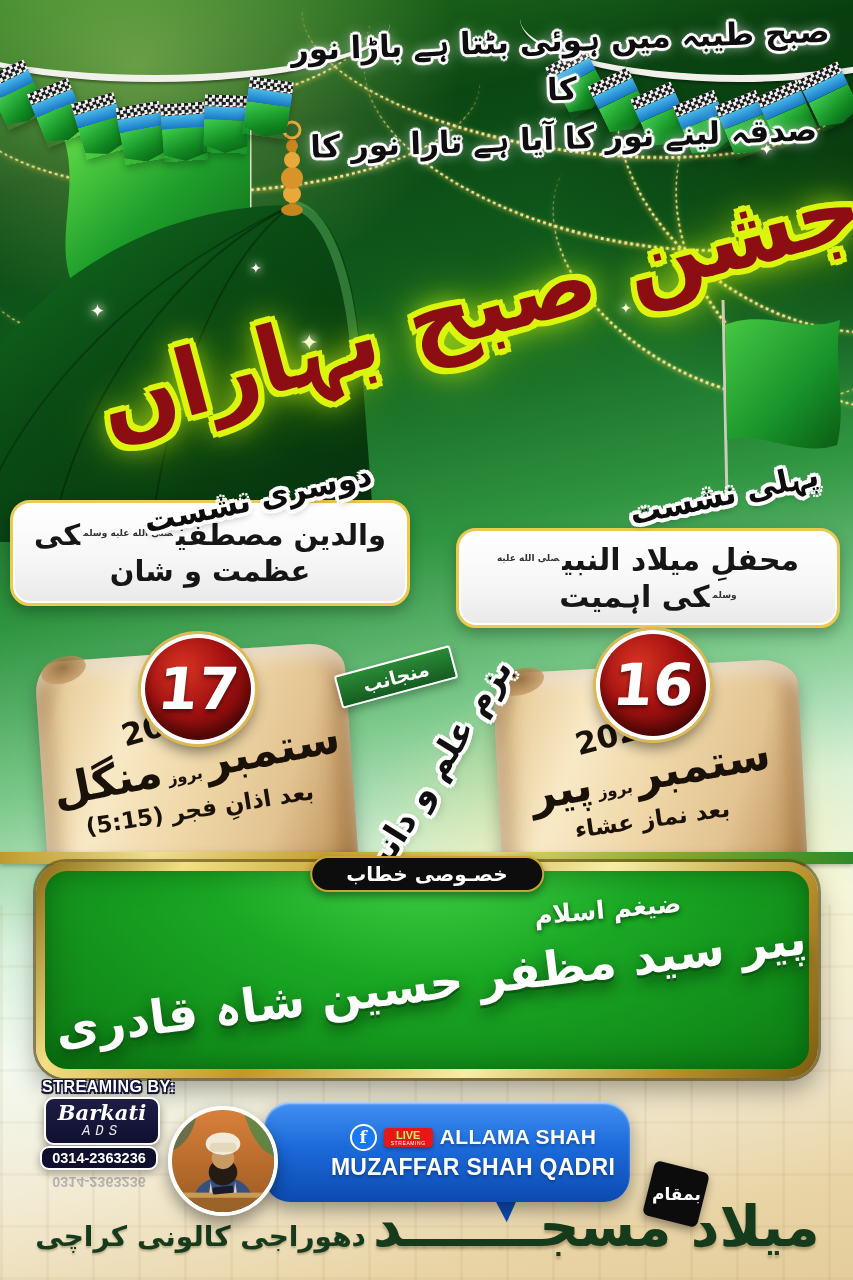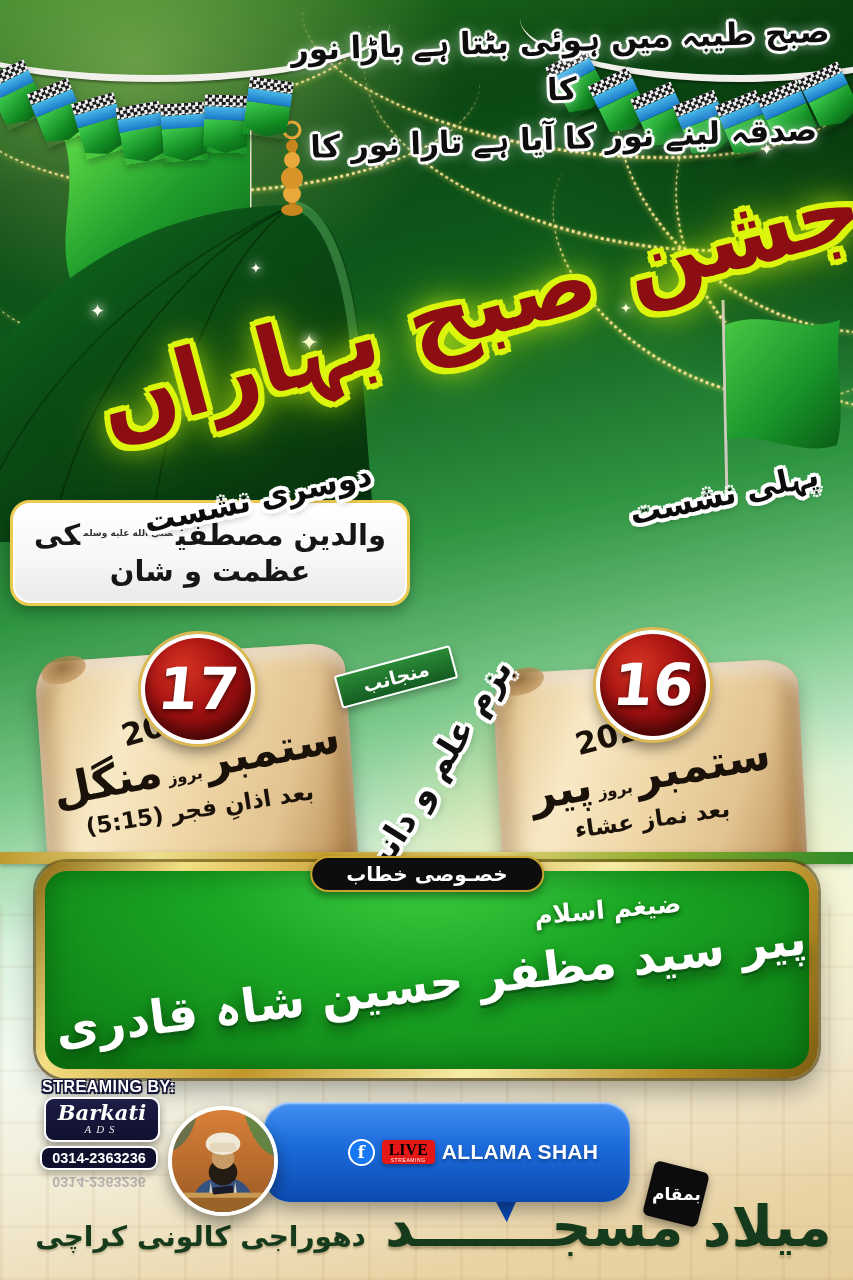--- a/index.html
+++ b/index.html
@@ -74,47 +74,47 @@
     font-size:20px;font-weight:bold;padding:4px 34px;direction:rtl;white-space:nowrap;box-shadow:0 4px 8px rgba(0,0,0,.4)}
   .banner-honorific{position:absolute;top:24px;right:128px;color:#fff;font-size:25px;font-weight:bold;direction:rtl;transform:rotate(-5deg);text-shadow:0 2px 5px rgba(0,50,0,.85)}
   .banner-name{font-size:47px;font-weight:bold;color:#fff;direction:rtl;white-space:nowrap;transform:rotate(-7deg);margin-top:26px;
     text-shadow:0 3px 0 #0b5c12,0 7px 16px rgba(0,40,0,.75)}
 
   .designer-heading{left:42px;top:1078px;z-index:8;font-family:"Liberation Sans","DejaVu Sans",sans-serif;font-size:16px;font-weight:bold;color:#fff;letter-spacing:.5px;
     text-shadow:-1.5px -1.5px 0 #15153a,1.5px -1.5px 0 #15153a,-1.5px 1.5px 0 #15153a,1.5px 1.5px 0 #15153a,0 2px 3px rgba(0,0,0,.5)}
   .designer-box{left:44px;top:1097px;width:104px;z-index:8;background:linear-gradient(180deg,#1d1d46,#101030);border:2px solid #fff;border-radius:10px;
     text-align:center;padding:2px 4px 5px;box-shadow:0 4px 10px rgba(0,0,0,.4)}
   .designer-name{font-family:"DejaVu Serif",serif;font-style:italic;font-size:21px;font-weight:bold;color:#fff;line-height:1.1}
-  .designer-sub{font-family:Liberation Serif, serif;font-style:italic;font-size:11px;letter-spacing:5px;color:#e8e8e8;line-height:1}
+  .designer-sub{font-family:Liberation Mono, monospace;font-style:italic;font-size:14px;letter-spacing:5px;color:#e8e8e8;line-height:1}
   .designer-phone{left:40px;top:1146px;width:114px;z-index:8;background:#0f0f2e;border:2px solid #fff;border-radius:9px;color:#fff;
     font-family:"Liberation Sans",sans-serif;font-size:14.5px;font-weight:bold;text-align:center;padding:2px 0;box-shadow:0 3px 8px rgba(0,0,0,.35)}
   .designer-reflection{left:40px;top:1174px;width:118px;z-index:2;text-align:center;color:#20204a;font-size:14.5px;font-weight:bold;transform:scaleY(-1);opacity:.28;
     font-family:"Liberation Sans",sans-serif}
 
   .photo{left:168px;top:1106px;width:102px;height:102px;z-index:9;border-radius:50%;border:4px solid #fff;overflow:hidden;box-shadow:0 8px 16px rgba(0,0,0,.4)}
   .live-bar{left:264px;top:1102px;width:366px;height:100px;z-index:8;border-radius:26px;box-sizing:border-box;padding-left:52px;
     background:linear-gradient(180deg,#4290f2 0%,#1c6ada 45%,#0c4ab0 100%);
     box-shadow:inset 0 2px 2px rgba(255,255,255,.6),0 8px 18px rgba(0,0,0,.35);display:flex;flex-direction:column;align-items:center;justify-content:center}
   .live-row{display:flex;align-items:center;gap:7px}
   .fb-icon{width:27px;height:27px;border-radius:50%;background:#fff;display:flex;align-items:center;justify-content:center}
   .fb-circle{width:23px;height:23px;border-radius:50%;background:#1877f2;color:#fff;display:flex;align-items:center;justify-content:center;
     font-family:"DejaVu Serif",serif;font-weight:bold;font-size:17px;line-height:1}
   .live-badge{background:#e61717;border-radius:4px;padding:2px 7px 1px;display:flex;flex-direction:column;align-items:center;line-height:1;box-shadow:0 2px 4px rgba(0,0,0,.35)}
-  .live-word{color:#000000;font-family:Liberation Serif, serif;font-weight:bold;font-size:16px}
+  .live-word{color:#bef264;font-family:Liberation Sans, sans-serif;font-weight:bold;font-size:11px}
   .live-streaming{color:#fff;font-family:"Liberation Sans",sans-serif;font-size:5px;letter-spacing:.6px}
   .live-name1{color:#fff;font-family:"Liberation Sans",sans-serif;font-weight:bold;font-size:21px;letter-spacing:.3px;text-shadow:0 2px 3px rgba(0,0,0,.3)}
   .live-name2{color:#fff;font-family:"Liberation Sans",sans-serif;font-weight:bold;font-size:23px;margin-top:3px;letter-spacing:.3px;text-shadow:0 2px 3px rgba(0,0,0,.3)}
   .bar-tail{left:492px;top:1198px;width:0;height:0;z-index:7;border-left:16px solid transparent;border-right:8px solid transparent;border-top:24px solid #0d4ab2;transform:rotate(6deg)}
 
   .venue-badge{left:648px;top:1166px;width:56px;height:56px;z-index:8;background:#0c0c0c;border-radius:6px;transform:rotate(14deg);
     display:flex;align-items:center;justify-content:center;box-shadow:0 4px 10px rgba(0,0,0,.4)}
   .venue-badge span{transform:rotate(-14deg);color:#fff;font-size:17px;font-weight:bold;direction:rtl}
   .venue{left:10px;right:10px;top:1194px;z-index:7;text-align:center;direction:rtl;color:#153a1c;white-space:nowrap}
   .venue-big{font-size:56px;font-weight:bold;text-shadow:0 3px 3px rgba(80,60,20,.35)}
-  .venue-small{font-size:28px;font-weight:bold;margin:0 14px;text-shadow:0 2px 2px rgba(80,60,20,.3)}
+  .venue-small{font-size:28px;font-weight:bold;margin:0 2px;text-shadow:0 2px 2px rgba(80,60,20,.3)}
 </style>
 </head>
 <body>
 
 <div id="poster">
   <div class="abs bg"></div>
   <div class="abs arch"></div>
 
   <div class="abs lights" style="left:-60px;top:-40px;width:430px;height:150px;transform:rotate(-4deg)"></div>
   <div class="abs lights" style="left:-40px;top:-10px;width:520px;height:200px;transform:rotate(-2deg)"></div>
@@ -252,20 +252,25 @@
   <div class="abs verse">
     <div>صبح طیبہ میں ہوئی بٹتا ہے باڑا نور کا</div>
     <div>صدقہ لینے نور کا آیا ہے تارا نور کا</div>
   </div>
 
   <div class="abs title">
     <span class="title-text">جشن صبح بہاراں</span>
   </div>
 
   <div class="abs session-label" style="left:628px;top:476px">پہلی نشست</div>
+  <div class="abs session-box" style="left:456px;top:528px;width:384px;height:100px">
+    <div class="session-topic">
+      <span>محفلِ میلاد النبی</span><span class="pbuh">صلى الله عليه وسلم</span><span>کی اہمیت</span>
+    </div>
+  </div>
 
   <div class="abs session-label" style="left:142px;top:480px">دوسری نشست</div>
   <div class="abs session-box" style="left:10px;top:500px;width:400px;height:106px">
     <div class="session-topic" style="font-size:29px">
       <span>والدین مصطفیٰ</span><span class="pbuh">صلى الله عليه وسلم</span><span>کی عظمت و شان</span>
     </div>
   </div>
 
   <div class="abs scroll" style="left:498px;top:666px;width:305px;height:228px;padding-top:48px;transform:rotate(-3deg)">
     <div class="scroll-year">2024</div>
@@ -339,20 +344,21 @@
     <div class="live-row">
       <div class="fb-icon">
         <div class="fb-circle">f</div>
       </div>
       <div class="live-badge">
         <span class="live-word">LIVE</span>
         <span class="live-streaming">STREAMING</span>
       </div>
       <span class="live-name1">ALLAMA SHAH</span>
     </div>
+    <div class="live-name2">MUZAFFAR SHAH QADRI</div>
   </div>
   <div class="abs bar-tail"></div>
 
   <div class="abs venue-badge">
     <span>بمقام</span>
   </div>
   <div class="abs venue">
     <span class="venue-big">میلاد مسجـــــــد</span>
     <span class="venue-small">دھوراجی کالونی کراچی</span>
   </div>

